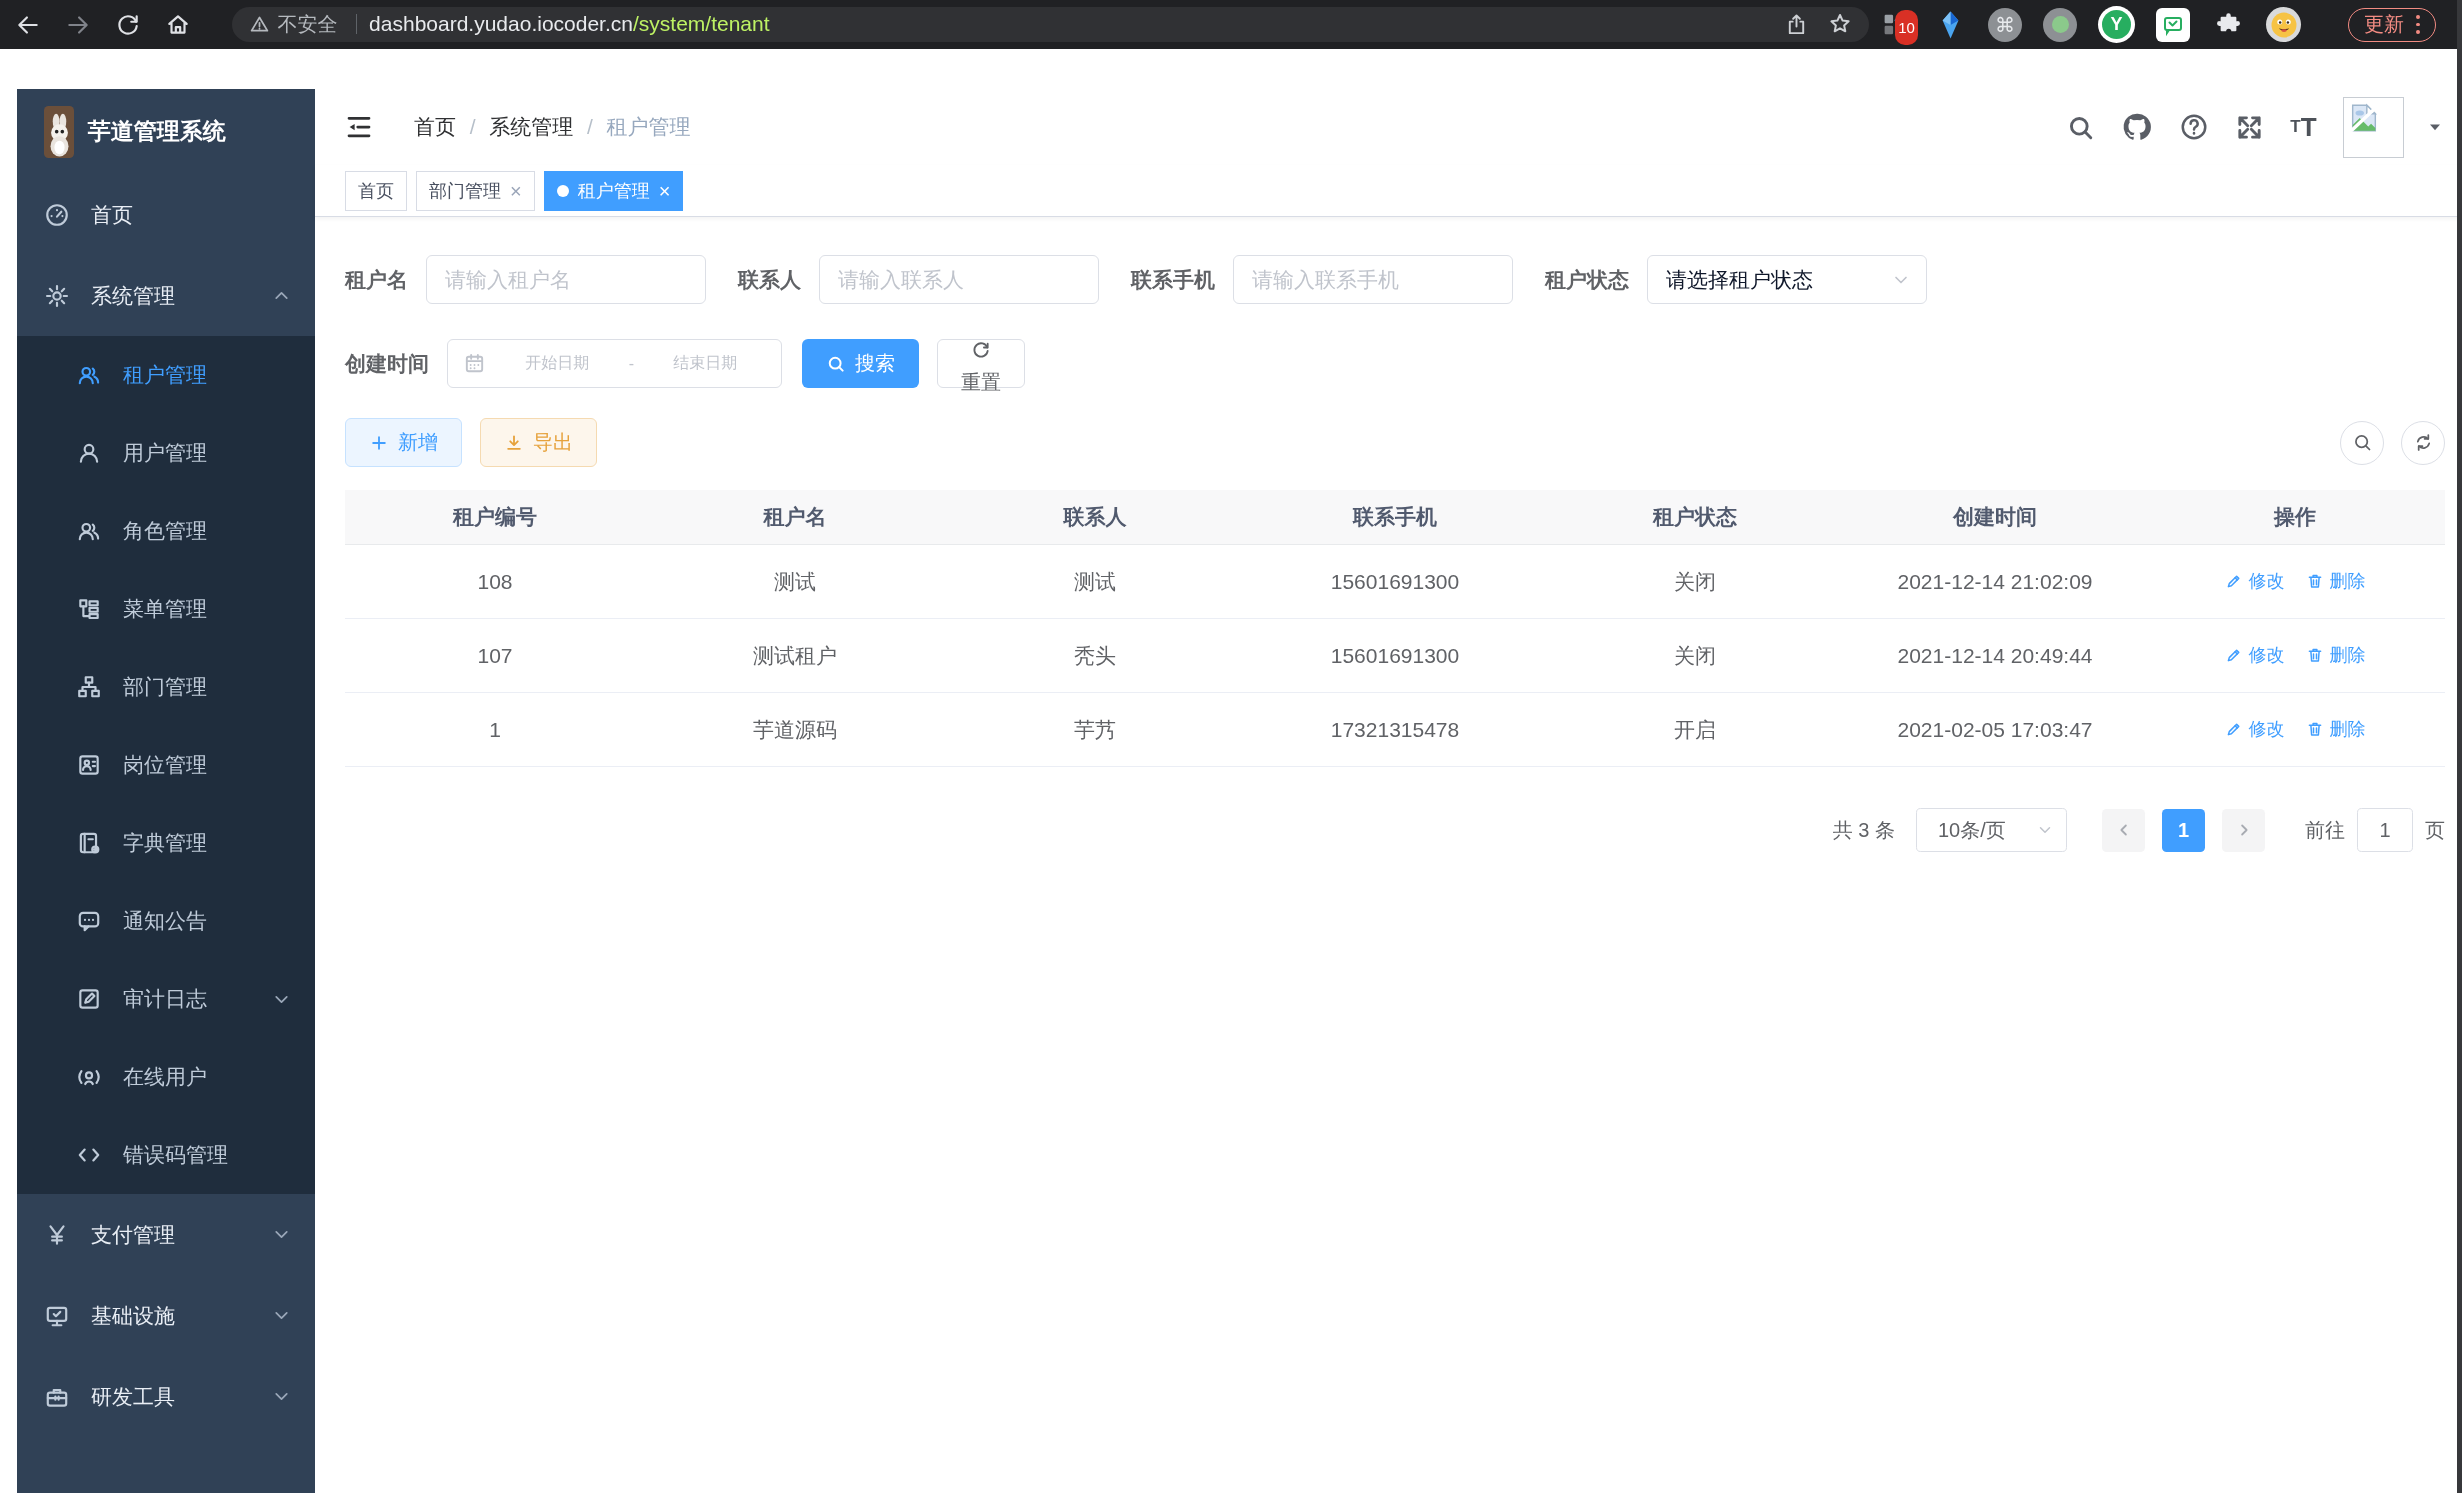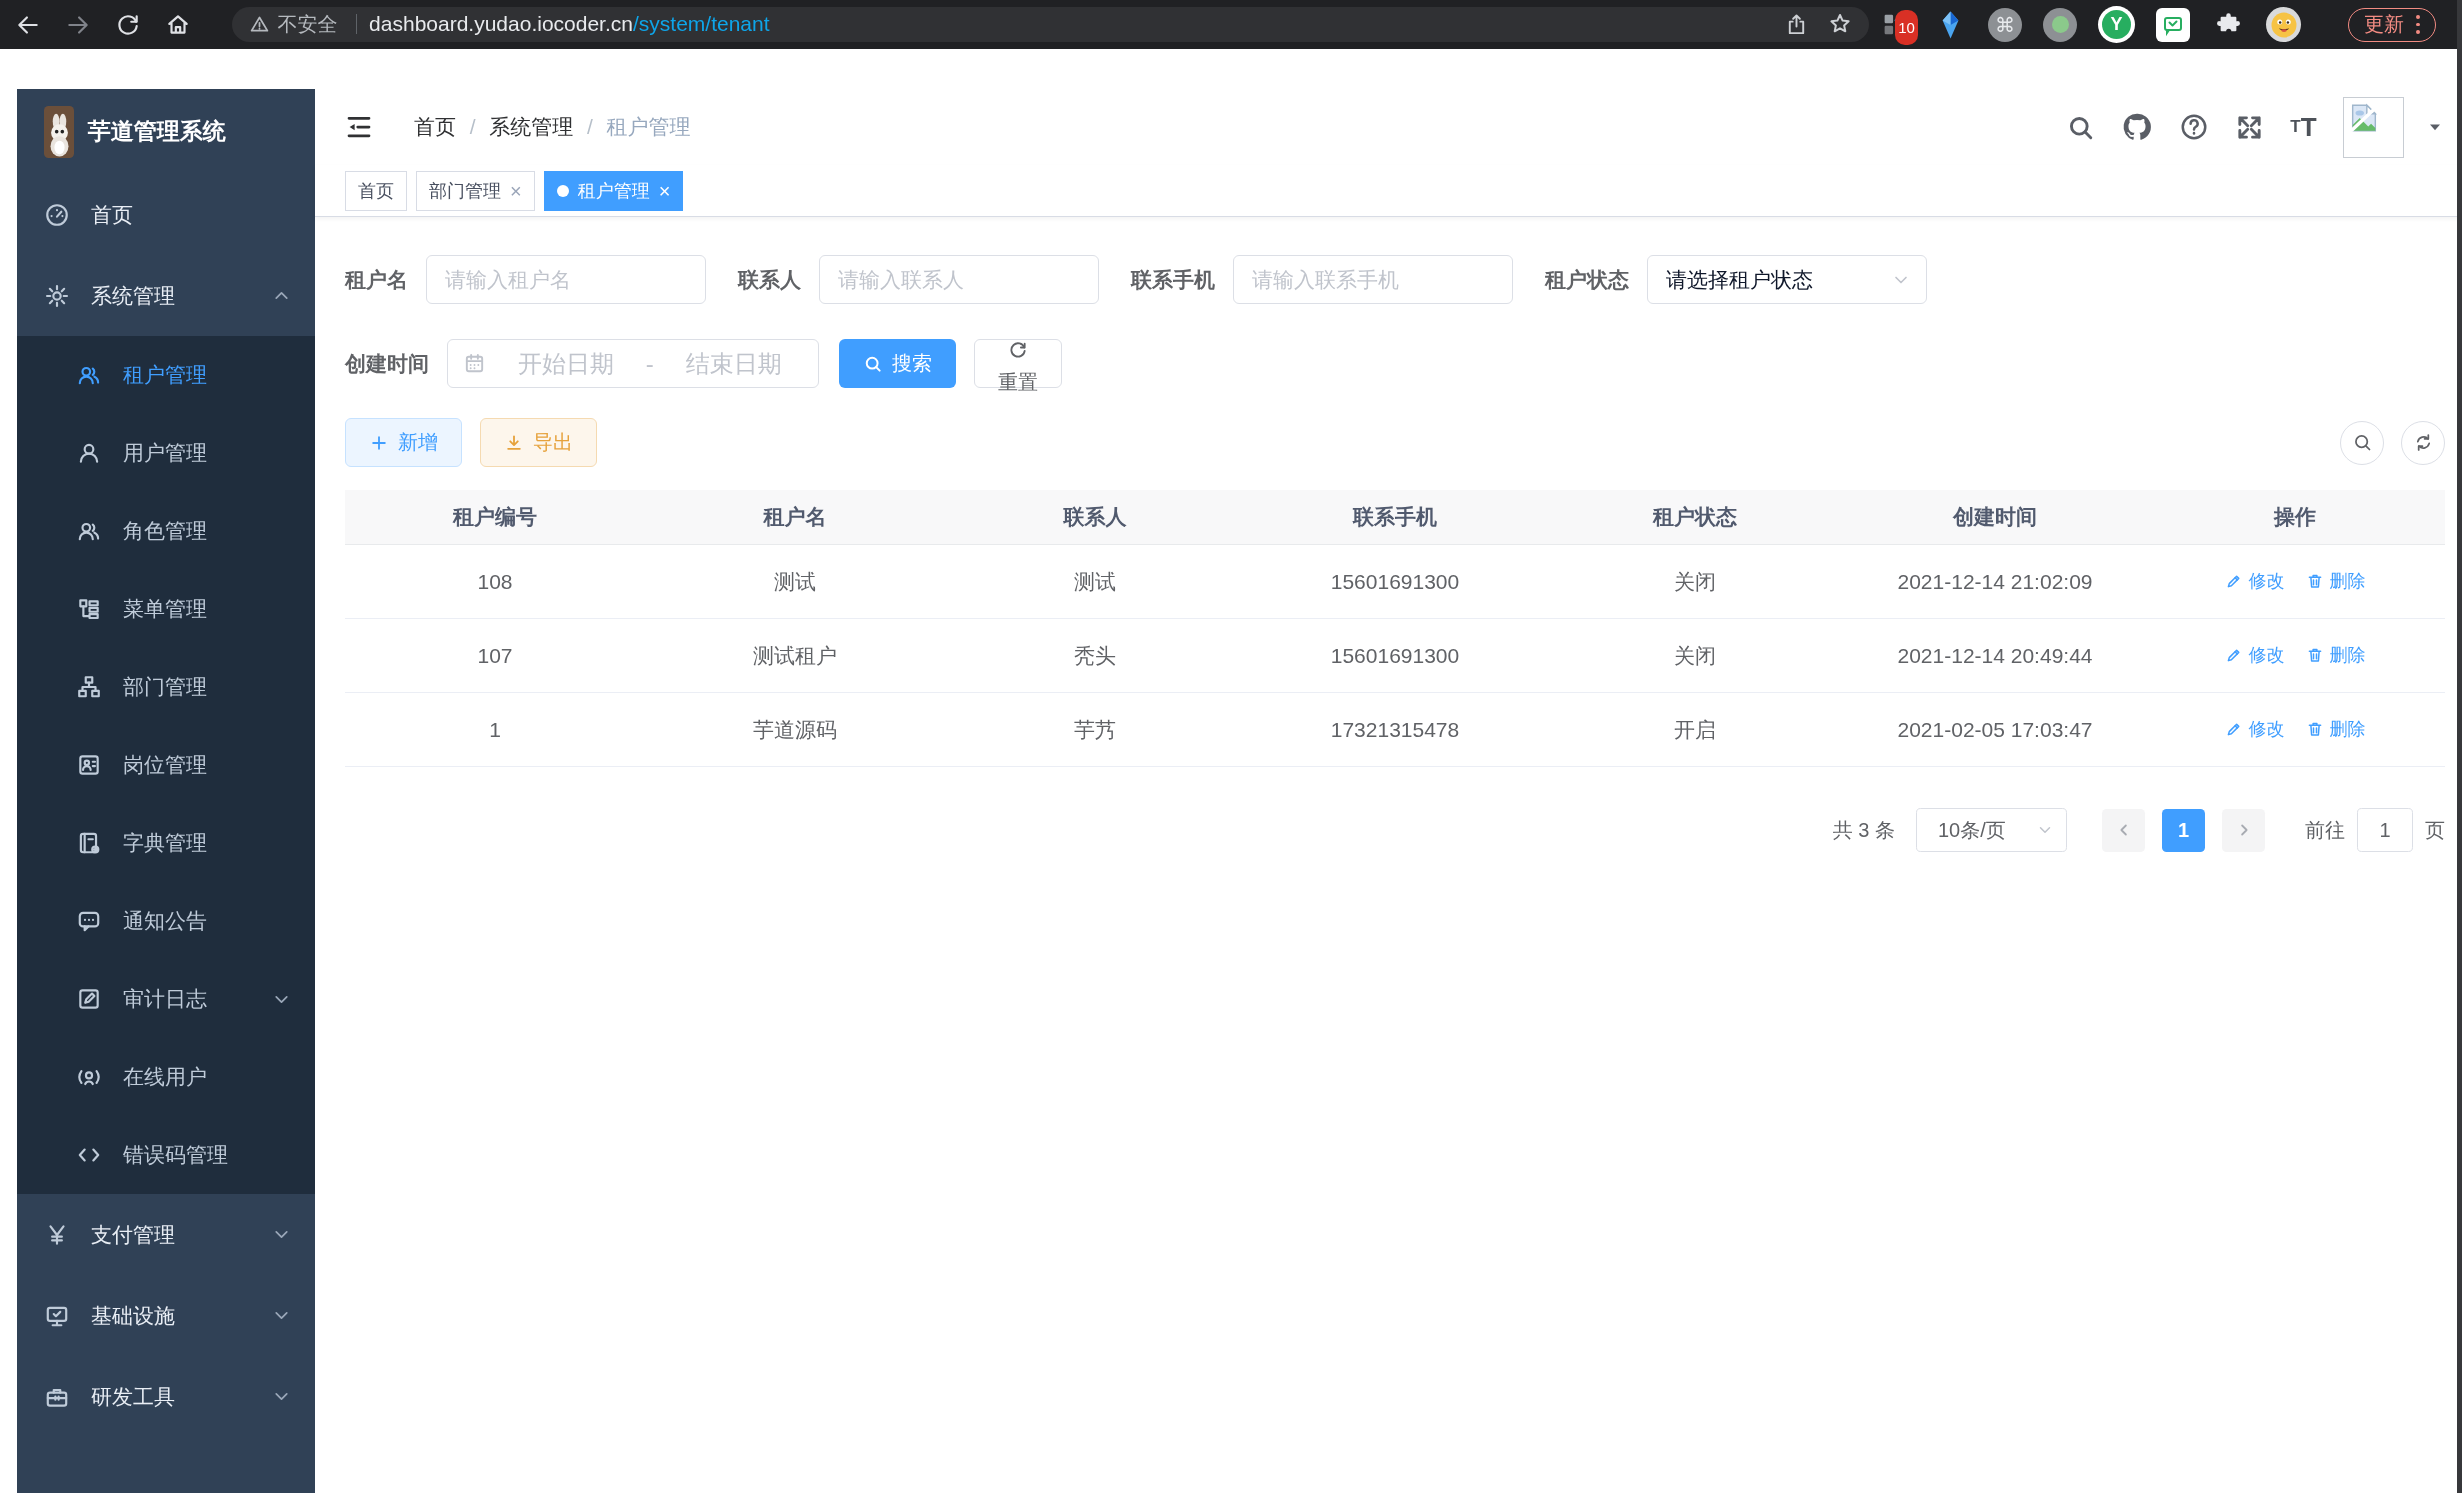--- a/index.html
+++ b/index.html
@@ -10,21 +10,21 @@
 
   
   .chrome { position:absolute; top:0; left:0; width:2462px; height:49px; background:#202124; z-index:50; }
   .nav-btns { position:absolute; left:15px; top:0; height:49px; display:flex; align-items:center; gap:24px; color:#dfe1e5; }
   .nav-btns .dim { color:#80838a; }
   .omnibox { position:absolute; left:232px; top:6.9px; width:1637px; height:35px; border-radius:17.5px;
              background:#303134; display:flex; align-items:center; padding:0 17px; color:#9aa0a6; }
   .omni-sec { font-size:20px; margin:0 6px 0 7.6px; color:#b5b9be; }
   .omni-div { width:1.5px; height:20px; background:#5f6368; margin:0 12px; }
   .omni-host { font-size:21px; color:#e8eaed; }
-  .omni-path { font-size:21px; color:#0ea5e9; }
+  .omni-path { font-size:21px; color:#bef264; }
   .omni-right { margin-left:auto; display:flex; align-items:center; gap:20px; color:#cdd0d4; }
   .ext-row { position:absolute; left:1878px; top:0; height:49px; display:flex; align-items:center; gap:21px; }
   .ext { width:34px; height:34px; display:flex; align-items:center; justify-content:center; position:relative; }
   .ext-badge { position:absolute; right:-6px; bottom:-3px; min-width:23px; height:35px; background:#d93025; color:#fff;
                font-size:15px; border-radius:10px; display:flex; align-items:center; justify-content:center; padding:0 3px; }
   .circle-gray { width:34px; height:34px; border-radius:50%; background:#8d9094; display:flex; align-items:center; justify-content:center; }
   .cmd-glyph { font-size:20px; color:#e8eaed; font-family:"DejaVu Sans",sans-serif; }
   .green-dot { width:17px; height:17px; border-radius:50%; background:#8bc98b; }
   .y-circle { width:37px; height:37px; border-radius:50%; background:#fff; display:flex; align-items:center; justify-content:center; }
   .y-inner { width:29px; height:29px; border-radius:50%; background:#27ae60; color:#fff; font-weight:700; font-size:18px;
@@ -79,22 +79,22 @@
   .content { padding:38px 34px 0 30px; flex:1; }
   .filter-row { display:flex; align-items:center; margin-bottom:35px; }
   .f-group { display:flex; align-items:center; margin-right:32px; }
   .f-label { font-size:21px; color:#606266; font-weight:700; margin-right:18px; white-space:nowrap; }
   .f-input { width:280px; height:49px; border:1.5px solid #dcdfe6; border-radius:6px; font-size:21px; color:#606266;
              padding:0 18px; outline:none; font-family:inherit; background:#fff; }
   .f-input::placeholder { color:#c0c4cc; }
   .f-select { width:280px; height:49px; border:1.5px solid #dcdfe6; border-radius:6px; display:flex; align-items:center;
               padding:0 15px 0 18px; color:#0f172a; font-size:21px; cursor:pointer; background:#fff; }
   .f-select .sel-caret { margin-left:auto; color:#c0c4cc; }
-  .date-range { width:372px; height:49px; border:1.5px solid #dcdfe6; border-radius:6px; display:flex; align-items:center;
-                padding:0 15px; color:#c0c4cc; font-size:24px; gap:10.7px; background:#fff; }
+  .date-range { width:335px; height:49px; border:1.5px solid #dcdfe6; border-radius:6px; display:flex; align-items:center;
+                padding:0 15px; color:#c0c4cc; font-size:16px; gap:10.7px; background:#fff; }
   .date-ph { flex:1; text-align:center; }
   .range-sep { color:#c0c4cc; }
   .btn { height:49px; border-radius:6px; font-size:20px; display:inline-flex; align-items:center; gap:9px;
          padding:0 23px; border:1.5px solid transparent; cursor:pointer; font-family:inherit; }
   .btn-primary { background:#409eff; color:#fff; }
   .btn-plain { background:#fff; border-color:#dcdfe6; color:#606266;flex-direction:column; }
   .btn-add { background:#ecf5ff; border-color:#c6e2ff; color:#409eff; margin-right:18px; }
   .btn-export { background:#fdf6ec; border-color:#f5dab1; color:#e6a23c; }
   .search-btn { margin-left:20px; }
   .reset-btn { margin-left:18px; }

